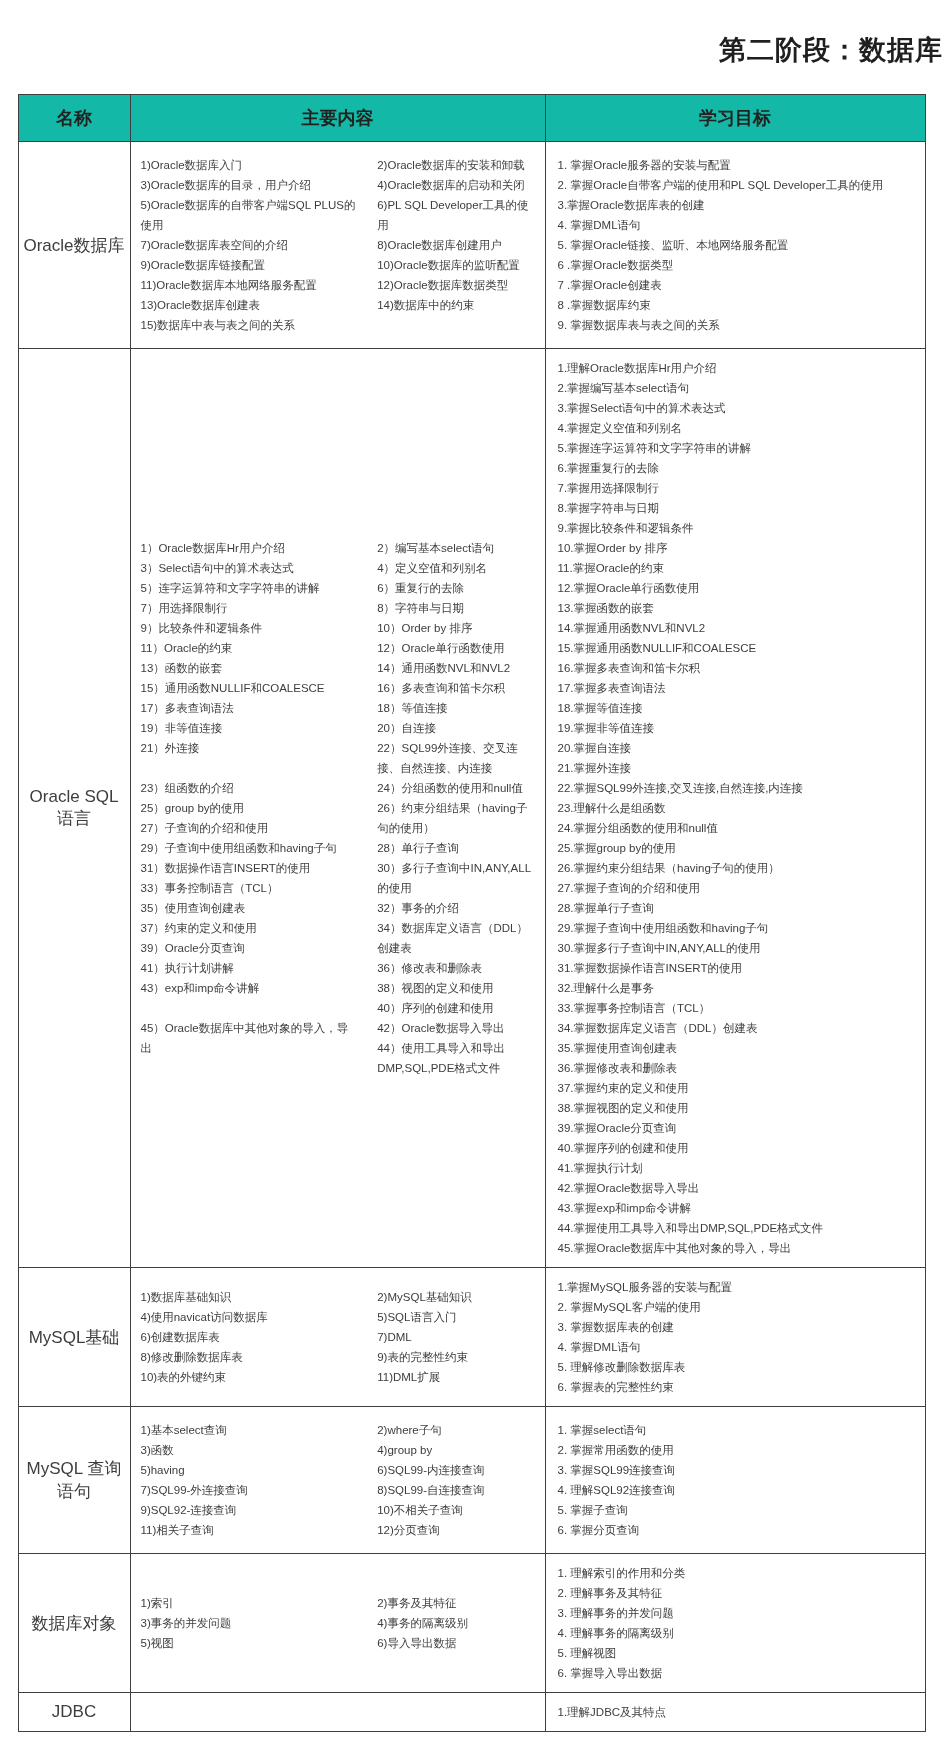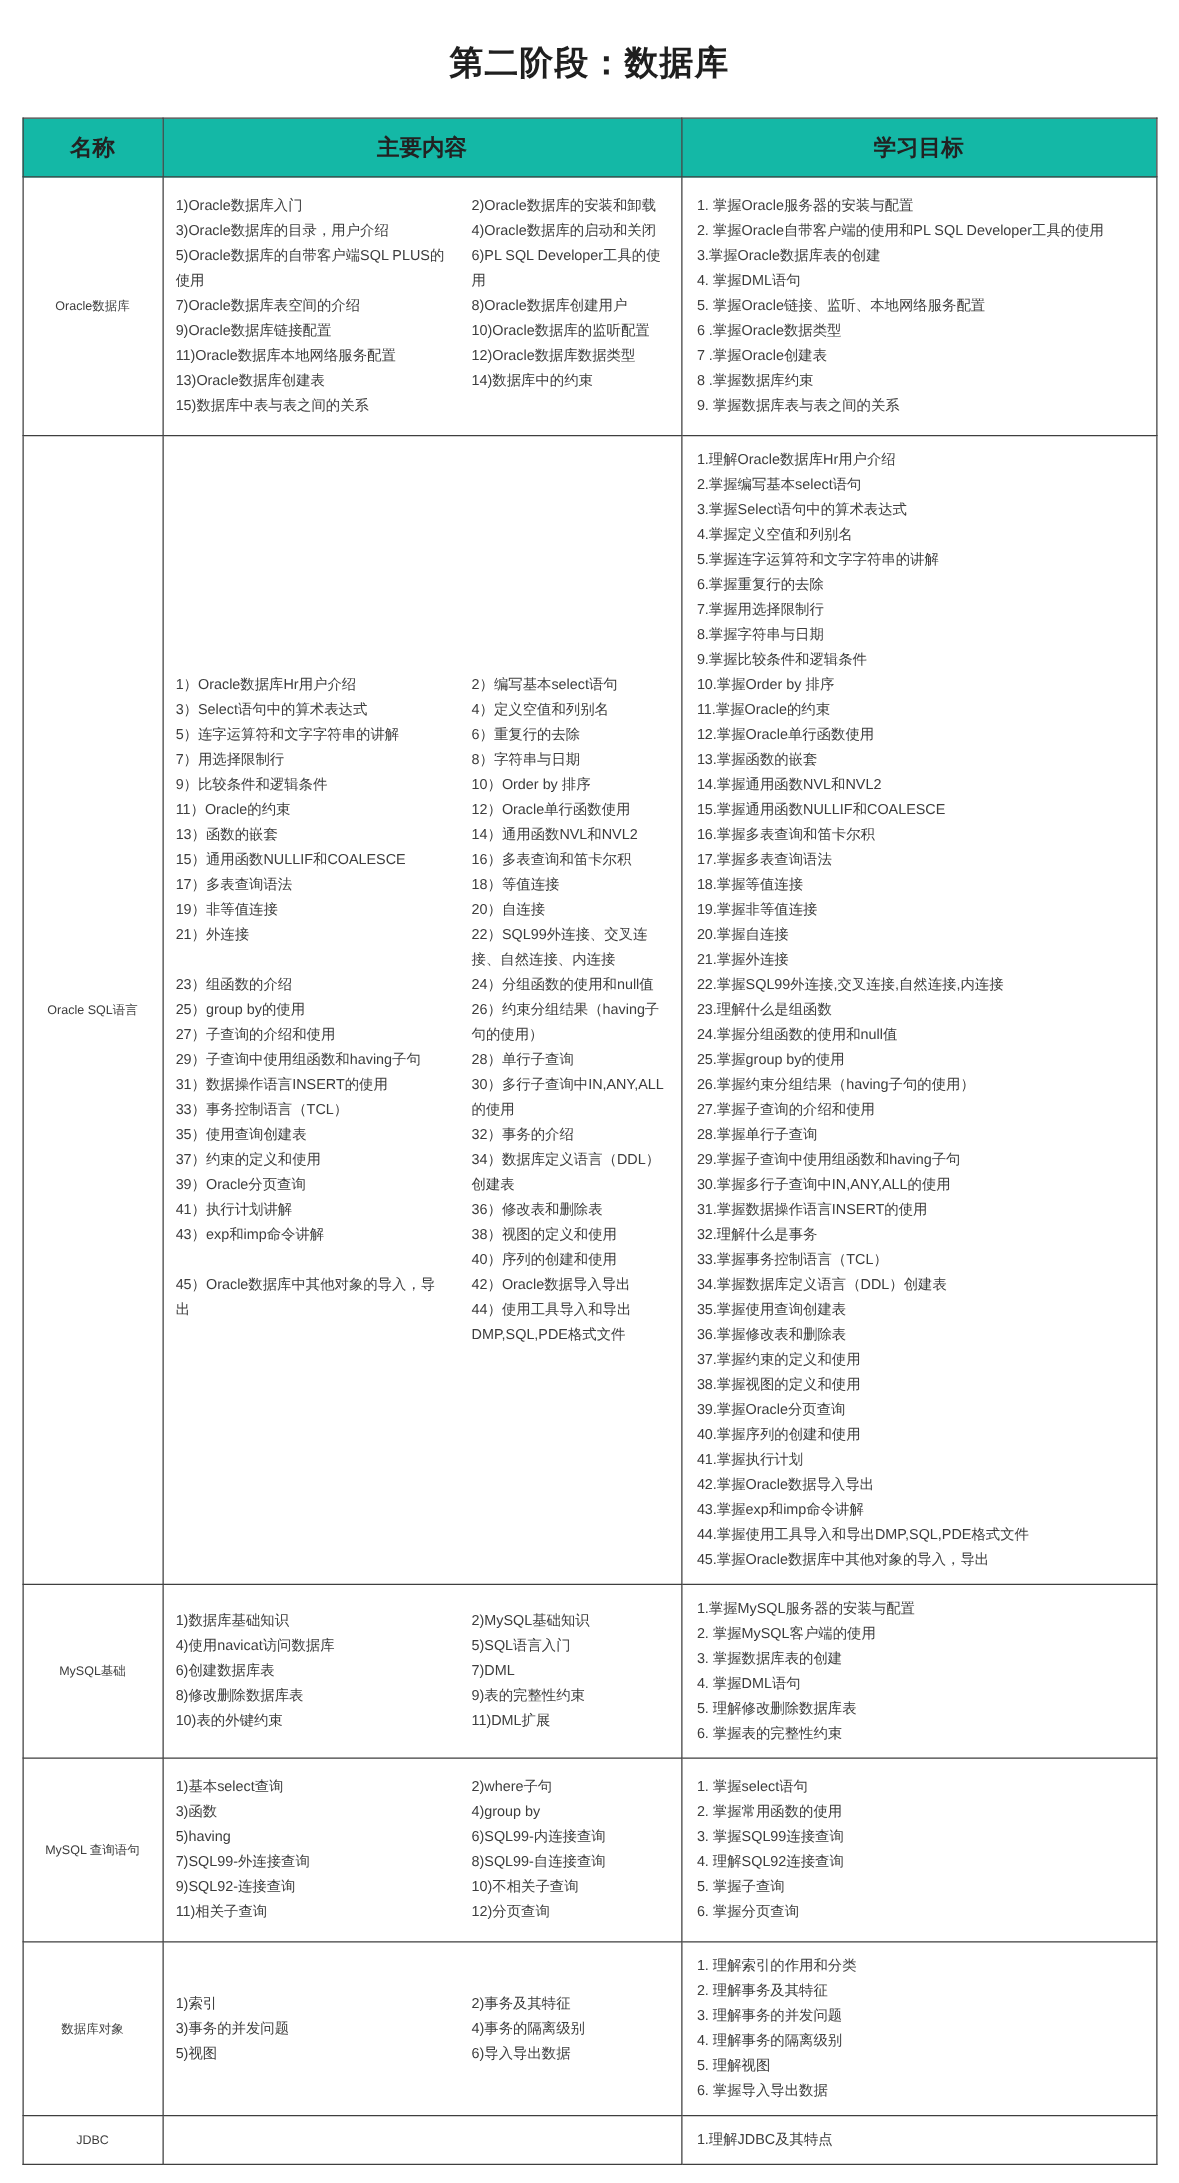--- a/index.html
+++ b/index.html
@@ -10,21 +10,21 @@
   }
   .page {
     width: 943px;
     min-height: 1746px;
     margin: 0 auto;
     box-sizing: border-box;
     padding-top: 26px;
     background: #ffffff;
   }
   .page-title {
-    text-align: center;
+    text-align: right;
     font-size: 27px;
     font-weight: 700;
     color: #1f1f1f;
     letter-spacing: 1px;
     margin: 6px 0 26px 0;
   }
   table.curriculum {
     width: 907px;
     margin: 0 auto;
     border-collapse: collapse;
@@ -43,21 +43,21 @@
   table.curriculum th {
     font-size: 18px;
     font-weight: 700;
     color: #222222;
     text-align: center;
     padding: 11px 4px;
     background: #14b8a6;
   }
   td.name-cell {
     text-align: center;
-    font-size: 10px;
+    font-size: 17px;
     color: #3d3d3d;
     padding: 6px 4px;
   }
   td.content-cell {
     padding: 13px 6px 13px 10px;
   }
   .content-grid {
     display: grid;
     grid-template-columns: 1.35fr 1fr;
     column-gap: 19px;

